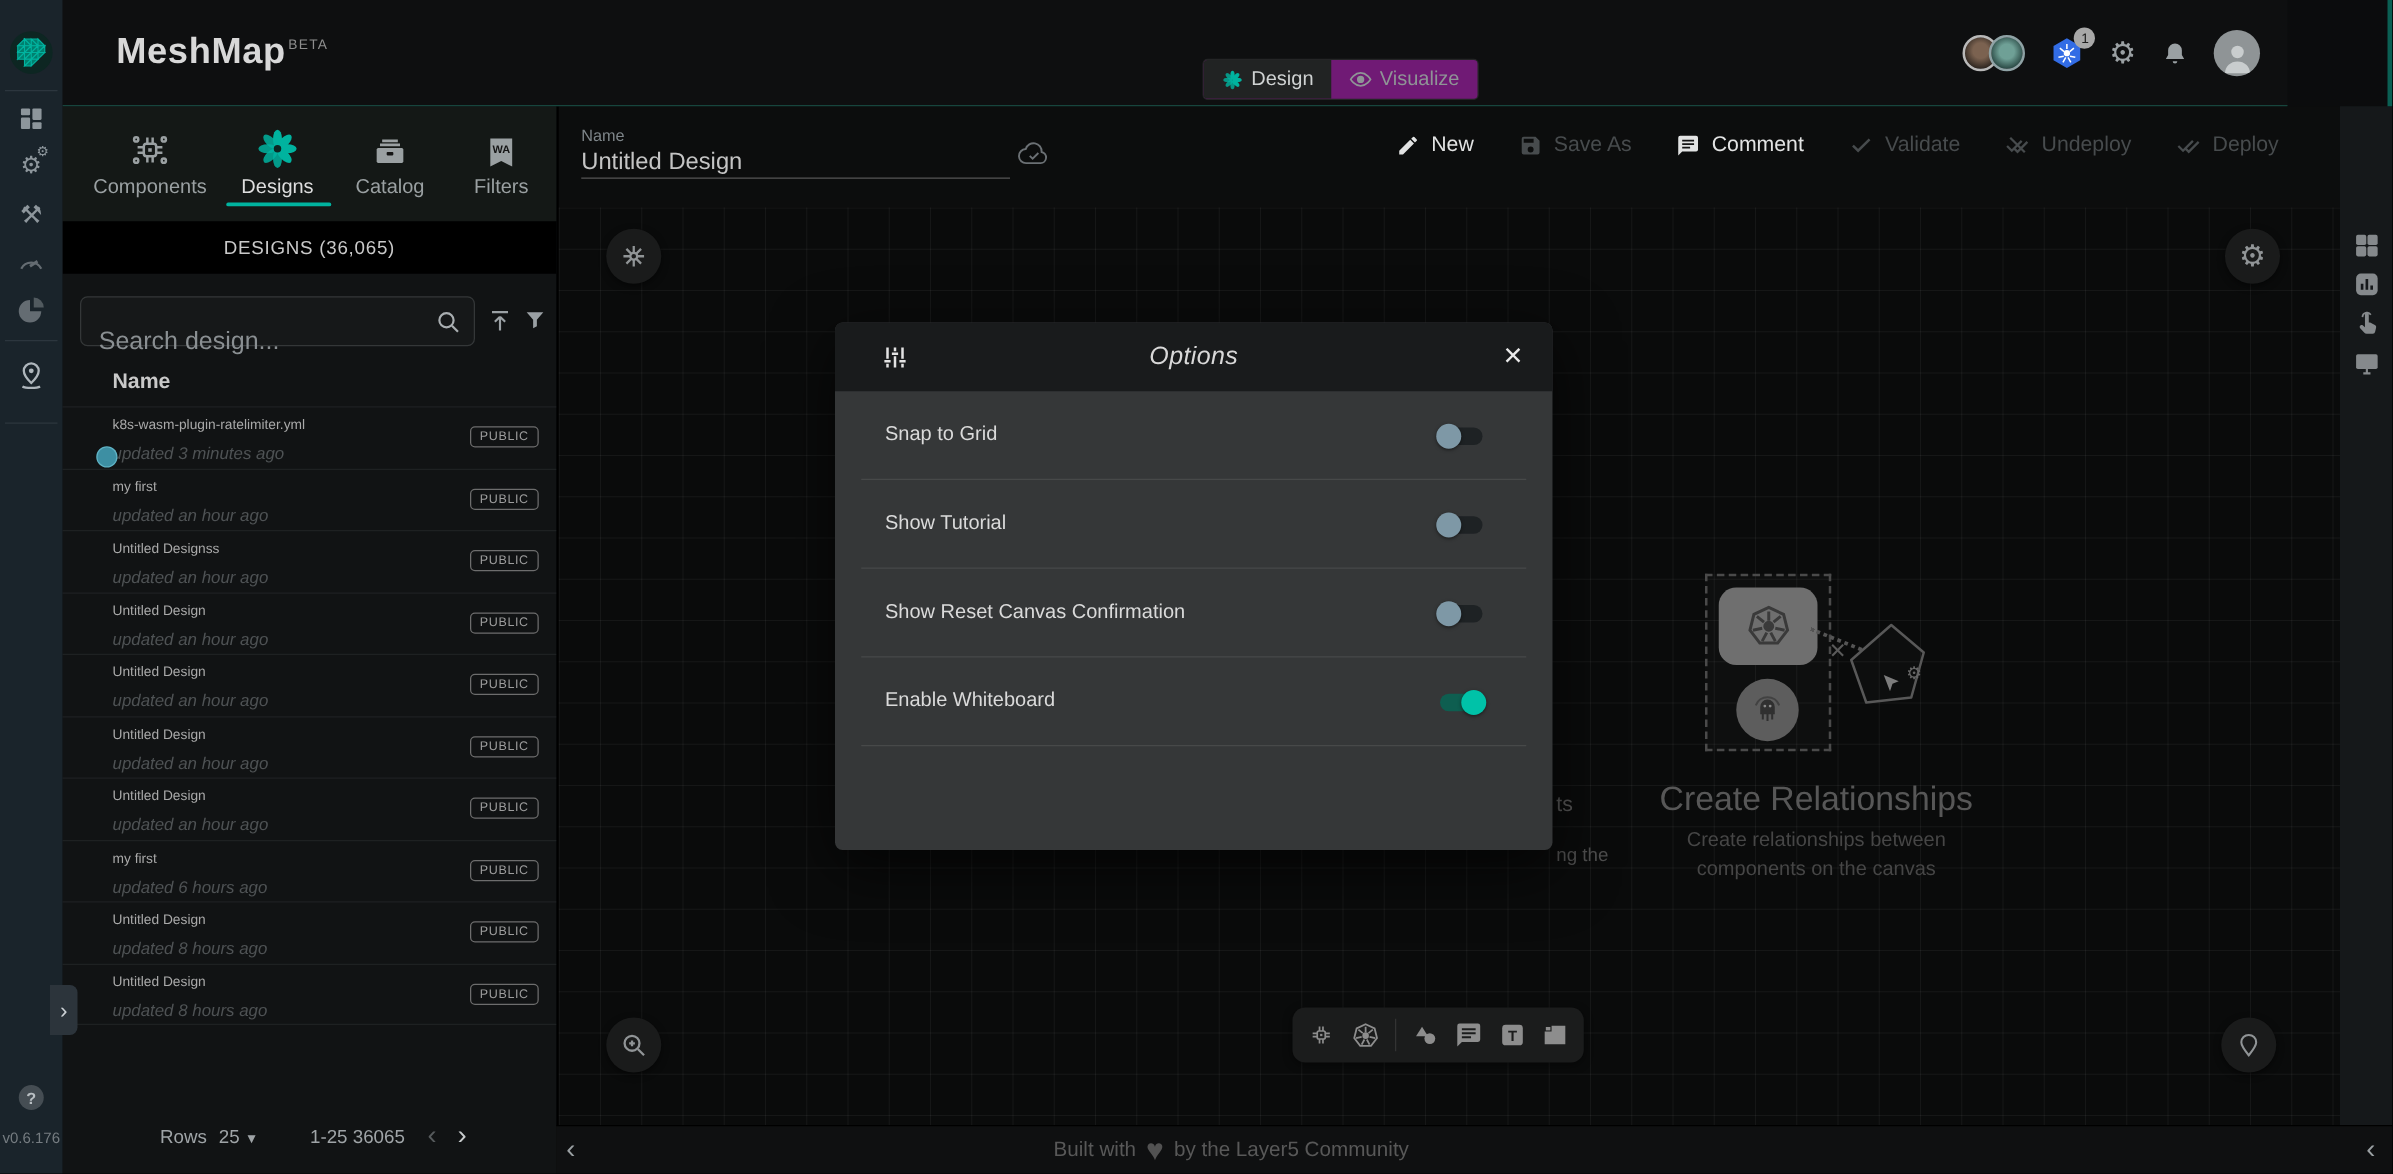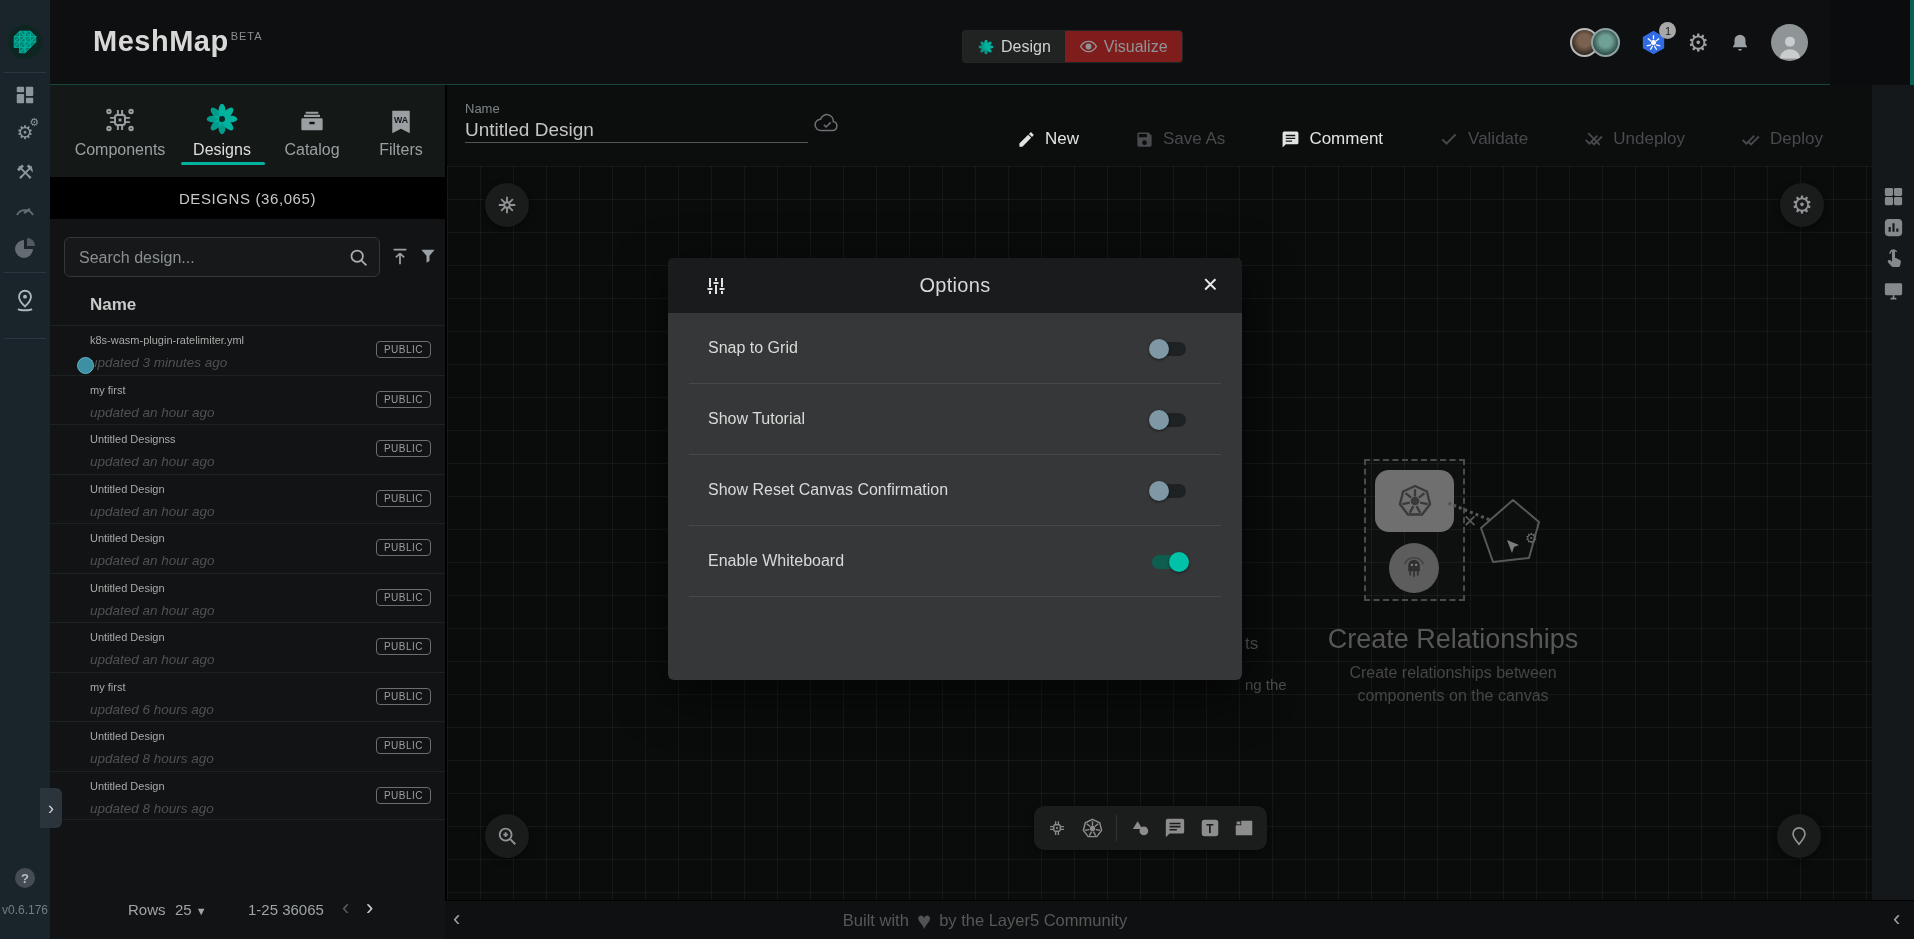--- a/index.html
+++ b/index.html
@@ -18,21 +18,21 @@
   .gear-wrap { position:relative; width:24px; height:24px; font-size:19px; line-height:24px; text-align:center; }
   .gear-wrap .g2 { position:absolute; right:-2px; top:-4px; font-size:11px; line-height:11px; }
   .rail-expander { position:absolute; left:40px; top:788px; width:22px; height:40px; background:#2c343b; border-radius:0 6px 6px 0; color:#cdd2d6; font-size:18px; display:flex; align-items:center; justify-content:center; cursor:pointer; z-index:21; }
   .help-badge { position:absolute; left:15px; top:868px; width:20px; height:20px; border-radius:50%; background:#454d53; color:#b9bfc3; font-size:13px; font-weight:bold; display:flex; align-items:center; justify-content:center; cursor:pointer; }
   .version { position:absolute; left:0; top:903px; width:50px; text-align:center; font-size:12px; color:#757c81; }
 
   
   .header { position:absolute; left:50px; top:0; width:1780px; height:85px; background:#0e0f10; border-bottom:1px solid #17453d; z-index:15; }
   .brand { position:absolute; left:43px; top:25px; color:#d8d8d8; font-size:29px; font-weight:bold; letter-spacing:.5px; }
   .brand sup { font-size:11px; font-weight:normal; color:#8d8d8d; letter-spacing:1px; margin-left:2px; }
-  .mode-toggle { position:absolute; left:912px; top:30px; height:33px; display:flex; background:#7f1d1d; border:1px solid #242526; border-radius:4px; overflow:hidden; }
+  .mode-toggle { position:absolute; left:912px; top:47px; height:33px; display:flex; background:#701a75; border:1px solid #242526; border-radius:4px; overflow:hidden; }
   .mode-btn { display:flex; align-items:center; gap:6px; padding:0 14px; font-size:16px; color:#8f9496; cursor:pointer; }
   .mode-btn.active { background:#212323; color:#cfd2d2; }
   .hdr-right { position:absolute; right:22px; top:0; height:85px; display:flex; align-items:center; gap:20px; }
   .av-pair { display:flex; }
   .av { width:29px; height:29px; border-radius:50%; border:2px solid #b9b9b9; cursor:pointer; }
   .av1 { background:radial-gradient(circle at 50% 42%, #7b6250 0 32%, #2e2620 75%); }
   .av2 { background:radial-gradient(circle at 50% 45%, #6fa096 0 32%, #23403c 78%); margin-left:-8px; border-color:#8fa2a5; }
   .k8s-wrap { position:relative; cursor:pointer; }
   .k8s-badge { position:absolute; right:-9px; top:-7px; width:17px; height:17px; border-radius:50%; background:#a8a8a8; color:#1d1d1d; font-size:11px; display:flex; align-items:center; justify-content:center; }
   .hdr-ic { color:#9aa0a3; cursor:pointer; }
@@ -45,21 +45,21 @@
   .tabs { position:absolute; left:0; top:0; width:395px; height:92px; background:#141816; }
   .tab { position:absolute; top:12px; width:96px; text-align:center; cursor:pointer; color:#9aa0a2; }
   .tab .t-ic { height:40px; display:flex; align-items:flex-end; justify-content:center; }
   .tab .t-label { font-size:16px; margin-top:4px; }
   .tab.active { color:#00B39F; }
   .tab.active .t-label { color:#dedede; }
   .tab-underline { position:absolute; left:131px; top:77px; width:84px; height:3px; background:#00B39F; border-radius:2px; }
   .designs-bar { position:absolute; left:0; top:92px; width:395px; height:42px; background:#000; display:flex; align-items:center; justify-content:center; font-size:15px; letter-spacing:.6px; color:#c9c9c9; }
   .search-row { position:absolute; left:0; top:134px; width:395px; height:74px; }
   .search-box { position:absolute; left:14px; top:18px; width:316px; height:40px; background:#161819; border:1px solid #343738; border-radius:6px; }
-  .search-box input { position:absolute; left:14px; top:1px; width:270px; height:38px; background:transparent; border:none; outline:none; color:#c9c9c9; font-size:16px; font-family:inherit; }
+  .search-box input { position:absolute; left:14px; top:16px; width:270px; height:38px; background:transparent; border:none; outline:none; color:#c9c9c9; font-size:20px; font-family:inherit; }
   .search-box input::placeholder { color:#8a8f92; }
   .search-mag { position:absolute; right:10px; top:9px; color:#a9aeb1; }
   .srch-side { position:absolute; top:27px; color:#9aa0a4; cursor:pointer; }
   .col-head { position:absolute; left:40px; top:210px; font-size:17px; font-weight:bold; color:#c9c9c9; }
   .rows-wrap { position:absolute; left:0; top:240px; width:395px; }
   .row { position:relative; height:49.5px; border-top:1px solid #1e2122; padding-left:40px; cursor:pointer; }
   .row .r-name { position:absolute; left:40px; top:8px; font-size:11px; color:#a9a9a9; white-space:nowrap; }
   .row .r-upd { position:absolute; left:40px; top:29px; font-size:13.5px; font-style:italic; color:#4e5254; }
   .badge { position:absolute; right:14px; top:15px; border:1px solid #6d6d6d; border-radius:4px; color:#9d9d9d; font-size:10px; letter-spacing:.5px; padding:2px 7px; }
   .peek-avatar { position:absolute; left:27px; top:272px; width:17px; height:17px; border-radius:50%; background:#3d8fa3; border:1px solid #5fb3c5; z-index:3; }
@@ -70,21 +70,21 @@
   
   .canvas { position:absolute; left:445px; top:85px; width:1427px; height:815px; background:#0c0d0d; border-left:2px solid #000; }
   .grid-area { position:absolute; left:0; top:81px; width:1427px; height:734px;
     background-image:
       linear-gradient(rgba(255,255,255,.05) 1px, transparent 1px),
       linear-gradient(90deg, rgba(255,255,255,.05) 1px, transparent 1px);
     background-size:33px 33px; background-color:#0a0b0b; }
   .name-label { position:absolute; left:18px; top:16px; font-size:13px; color:#7e8589; }
   .name-input { position:absolute; left:18px; top:32px; width:343px; height:26px; background:transparent; border:none; border-bottom:1px solid #555; outline:none; color:#c4c4c4; font-size:19px; font-family:inherit; }
   .cloud-ic { position:absolute; left:366px; top:28px; color:#6b7074; cursor:pointer; }
-  .cv-toolbar { position:absolute; right:49px; top:44px; display:flex; gap:56px;text-align:right; }
+  .cv-toolbar { position:absolute; right:49px; top:21px; display:flex; gap:36px;text-align:right; }
   .tool-btn { display:flex; align-items:center; gap:9px; font-size:17px; color:#e2e3e3; cursor:pointer; }
   .tool-btn.disabled { color:#474b4d; }
   .float-btn { position:absolute; width:44px; height:44px; border-radius:50%; background:#1a1b1b; box-shadow:0 2px 6px rgba(0,0,0,.5); display:flex; align-items:center; justify-content:center; color:#909496; cursor:pointer; }
   .dock { position:absolute; left:587px; top:721px; width:233px; height:44px; background:#1b1c1c; border-radius:10px; display:flex; align-items:center; justify-content:space-evenly; color:#8d8d8d; box-shadow:0 2px 8px rgba(0,0,0,.45); }
   .dock .d-ic { cursor:pointer; display:flex; }
   .dock-sep { width:1px; height:26px; background:#333; }
 
   
   .tut-box { position:absolute; left:917px; top:293px; width:101px; height:142px; border:2px dashed #4a4a4a; background:rgba(255,255,255,.02); }
   .tut-k8s { position:absolute; left:9px; top:9px; width:79px; height:62px; background:#6f6f6f; border-radius:14px; display:flex; align-items:center; justify-content:center; color:#3a3a3a; }
@@ -104,21 +104,21 @@
   
   .footer { position:absolute; left:445px; top:900px; width:1469px; height:39px; background:#0f1011; border-top:1px solid #000; z-index:14; }
   .foot-chev { position:absolute; top:5px; font-size:22px; color:#9aa0a3; cursor:pointer; }
   .foot-text { position:absolute; left:540px; top:0; height:39px; transform:translateX(-50%); display:flex; align-items:center; gap:8px; font-size:16.5px; color:#585858; }
   .foot-text .heart { font-size:24px; color:#525252; line-height:20px; }
 
   
   .modal { position:absolute; left:668px; top:258px; width:574px; height:422px; background:#353738; border-radius:6px; box-shadow:0 14px 50px rgba(0,0,0,.65); z-index:50; overflow:hidden; }
   .modal-hdr { position:relative; height:55px; background:#191b1c; display:flex; align-items:center; }
   .modal-hdr .tune { position:absolute; left:36px; color:#e3e3e3; }
-  .modal-title { width:100%; text-align:center; font-size:20px; color:#d8d8d8; letter-spacing:.3px; }
+  .modal-title { width:100%; text-align:center; font-size:20px; color:#d8d8d8; letter-spacing:.3px;font-style:italic; }
   .modal-close { position:absolute; right:24px; top:10px; font-size:26px; color:#eaeaea; cursor:pointer; line-height:32px; }
   .opt-body { position:absolute; left:0; top:55px; width:574px; }
   .opt-row { position:relative; height:71px; margin:0 21px; border-bottom:1px solid #474949; }
   .opt-label { position:absolute; left:19px; top:26px; font-size:16px; color:#dadada; }
   .switch { position:absolute; right:35px; top:29px; width:34px; height:14px; border-radius:7px; background:#1e2224; cursor:pointer; }
   .switch .knob { position:absolute; left:-3px; top:-3px; width:20px; height:20px; border-radius:50%; background:#7e98a6; box-shadow:0 1px 3px rgba(0,0,0,.5); }
   .switch.on { background:#0e5e50; }
   .switch.on .knob { left:17px; background:#00c2a8; }
 </style>
 </head>

